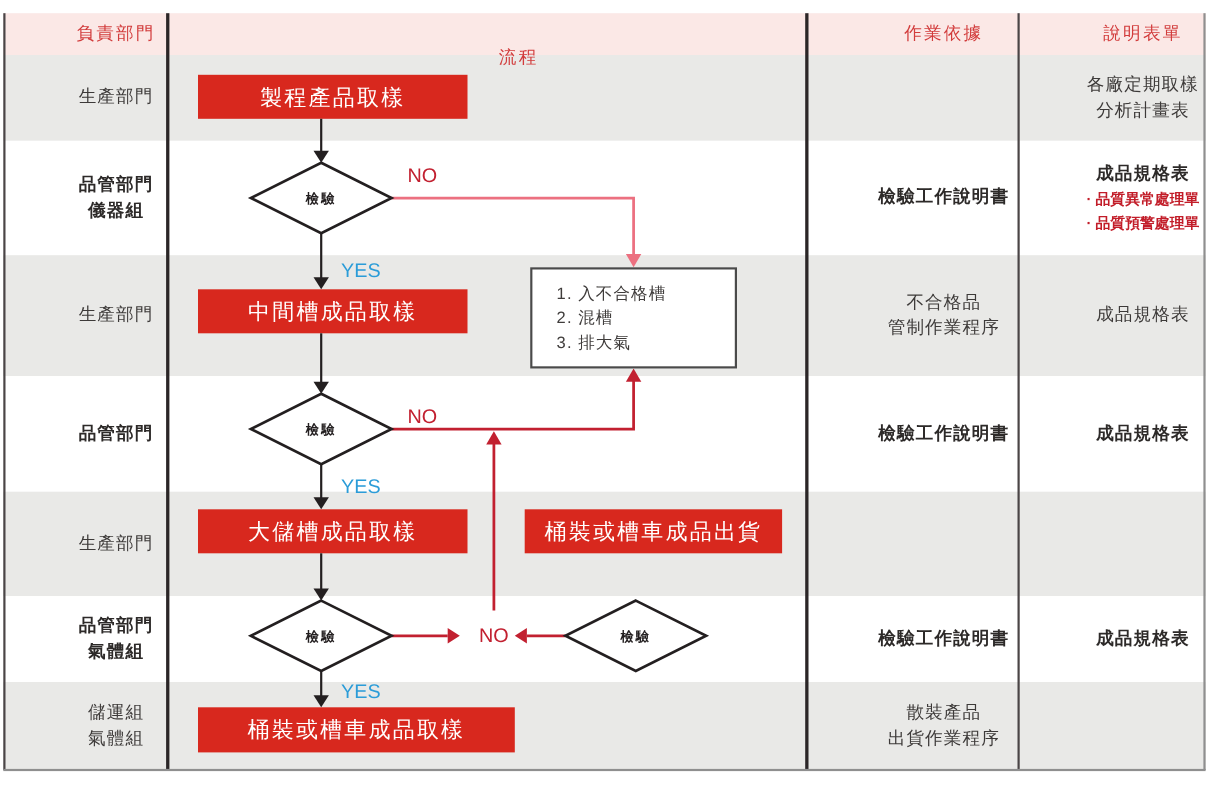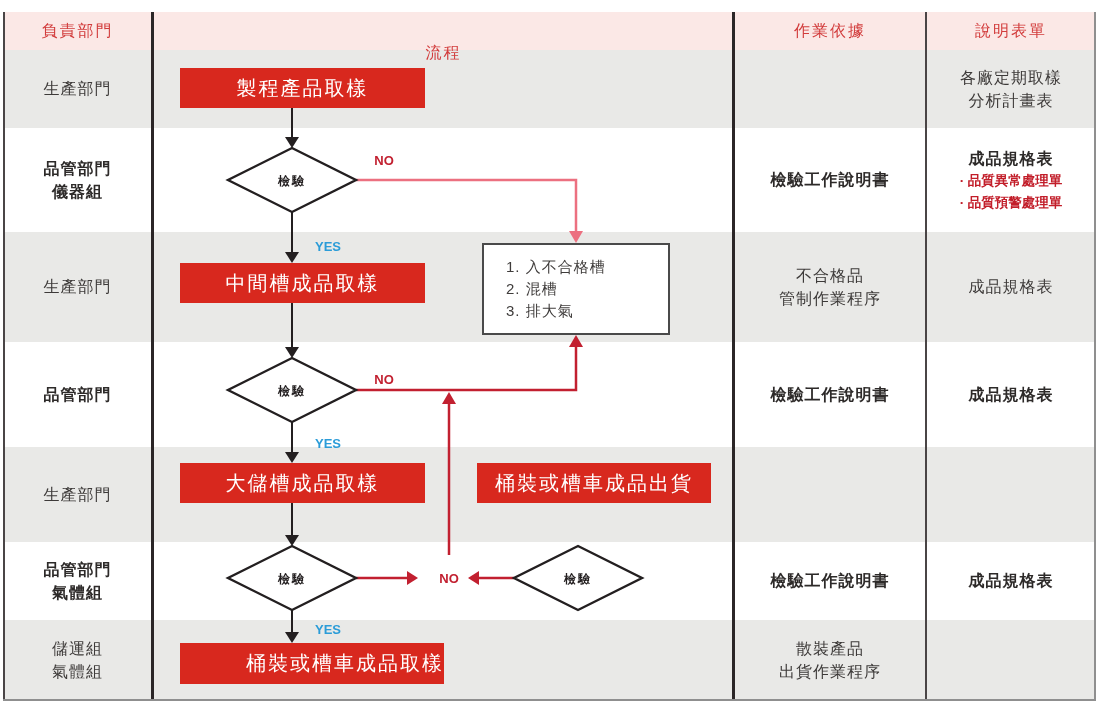--- a/index.html
+++ b/index.html
@@ -7,39 +7,39 @@
     position:relative;width:1100px;height:715px;background:#ffffff;overflow:hidden;
     font-family:"Liberation Sans","DejaVu Sans",sans-serif;
   }
   .band{position:absolute;left:3px;width:1093px;}
   .bg-pink{background:#fbe8e6;}
   .bg-gray{background:#e9e9e7;}
   .bg-white{background:#ffffff;}
   .vline{position:absolute;top:12px;height:688px;}
   .cell{
     position:absolute;display:flex;flex-direction:column;align-items:center;justify-content:center;
-    text-align:left;font-size:16px;color:#3d3a39;line-height:1.45;letter-spacing:1px;z-index:3;
+    text-align:left;font-size:16px;color:#3d3a39;line-height:1.45;letter-spacing:1px;z-index:3;padding-left:28px;
   }
   .cell.bold{font-weight:700;color:#2d2a29;}
   .hcell{font-size:16px;color:#d23c3c;letter-spacing:2px;}
   .pbox{
     position:absolute;background:#d8281e;color:#ffffff;display:flex;align-items:center;justify-content:center;
     font-size:20px;letter-spacing:2px;z-index:4;
   }
   .infobox{
     position:absolute;background:#ffffff;border:2px solid #4a4a4a;box-sizing:border-box;
     display:flex;flex-direction:column;justify-content:center;gap:3px;
     padding-left:22px;font-size:15px;color:#3f3c3b;letter-spacing:1px;z-index:6;text-align:left;
   }
   .dlabel{
     position:absolute;transform:translate(-50%,-50%);font-weight:700;font-size:12px;color:#231f20;
     letter-spacing:2px;z-index:6;white-space:nowrap;
   }
   .lbl{
-    position:absolute;transform:translate(-50%,-50%);font-weight:700;font-size:13px;z-index:6;white-space:nowrap;
+    position:absolute;transform:translate(-50%,-50%);font-weight:400;font-size:18px;z-index:6;white-space:nowrap;
   }
   .lbl.no{color:#c22030;}
   .lbl.yes{color:#2b9cd8;}
   .bullets{font-size:13.5px;font-weight:700;color:#c21d29;letter-spacing:0;line-height:1.6;}
   svg{position:absolute;left:0;top:0;z-index:5;pointer-events:none;}
 </style>
 </head>
 <body>
 
 <div id="stage">
@@ -181,21 +181,21 @@
     </div>
   <div class="pbox" style="left:180px;top:263px;width:245px;height:40px;">
       <span>中間槽成品取樣</span>
     </div>
   <div class="pbox" style="left:180px;top:463px;width:245px;height:40px;">
       <span>大儲槽成品取樣</span>
     </div>
   <div class="pbox" style="left:477px;top:463px;width:234px;height:40px;">
       <span>桶裝或槽車成品出貨</span>
     </div>
-  <div class="pbox" style="left:180px;top:643px;width:264px;height:41px;justify-content:flex-end;">
+  <div class="pbox" style="left:180px;top:643px;width:288px;height:41px;">
       <span>桶裝或槽車成品取樣</span>
     </div>
 
   <div class="infobox" style="left:482px;top:243px;width:188px;height:92px;">
     <div>1. 入不合格槽</div>
     <div>2. 混槽</div>
     <div>3. 排大氣</div>
   </div>
 
   <div class="dlabel" style="left:292px;top:181px;">檢驗</div>

